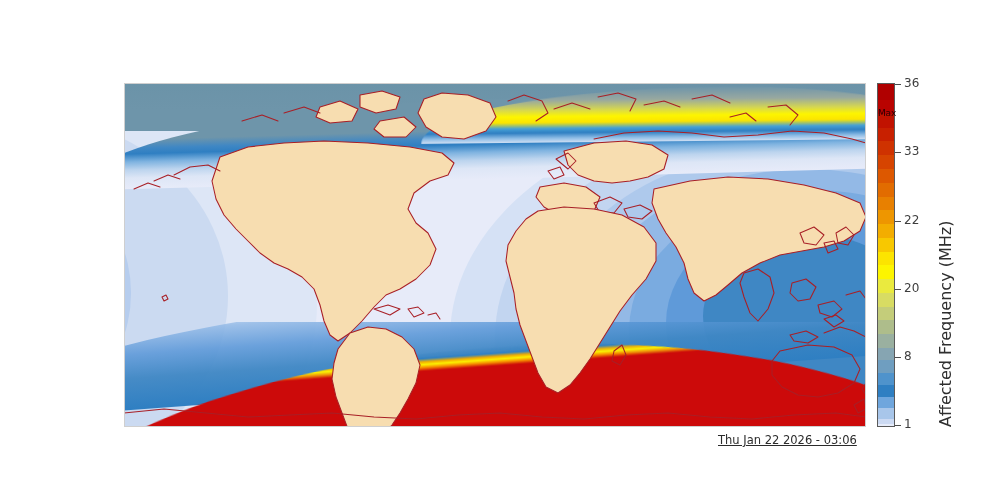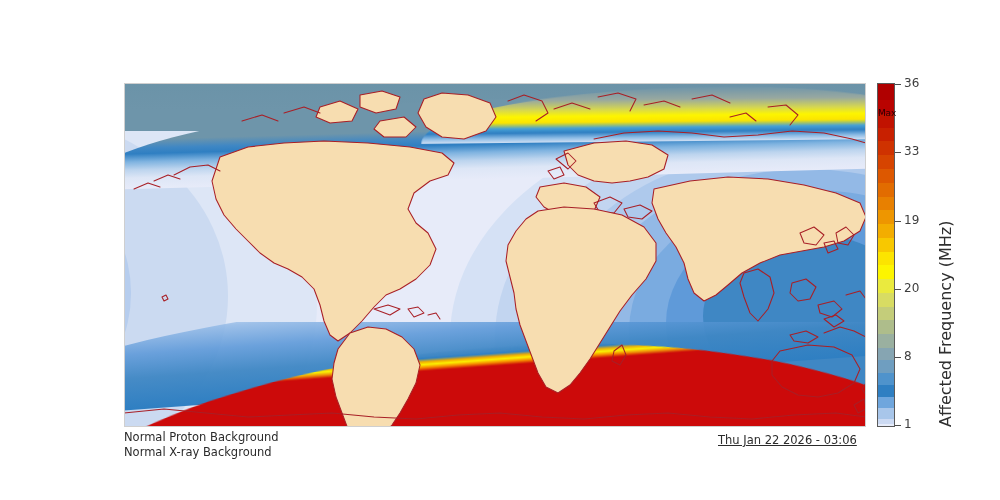--- a/index.html
+++ b/index.html
@@ -312,26 +312,24 @@
 
   <div class="tick" style="top:84px;"></div>
   <div class="tick" style="top:152px;"></div>
   <div class="tick" style="top:221px;"></div>
   <div class="tick" style="top:289px;"></div>
   <div class="tick" style="top:357px;"></div>
   <div class="tick" style="top:425px;"></div>
 
   <div class="ticklabel" style="top:84px;">36</div>
   <div class="ticklabel" style="top:152px;">33</div>
-  <div class="ticklabel" style="top:221px;">19</div>
+  <div class="ticklabel" style="top:221px;">22</div>
   <div class="ticklabel" style="top:289px;">20</div>
   <div class="ticklabel" style="top:357px;">8</div>
   <div class="ticklabel" style="top:425px;">1</div>
 
   <div class="cbar-title-wrap">
     <div class="cbar-title" style="top:344px;">Affected Frequency (MHz)</div>
   </div>
 
-  <div class="foot foot-l1">Normal Proton Background</div>
-  <div class="foot foot-l2">Normal X-ray Background</div>
   <div class="foot foot-date">Thu Jan 22 2026 - 03:06</div>
 
 </div>
 
 </body></html>

